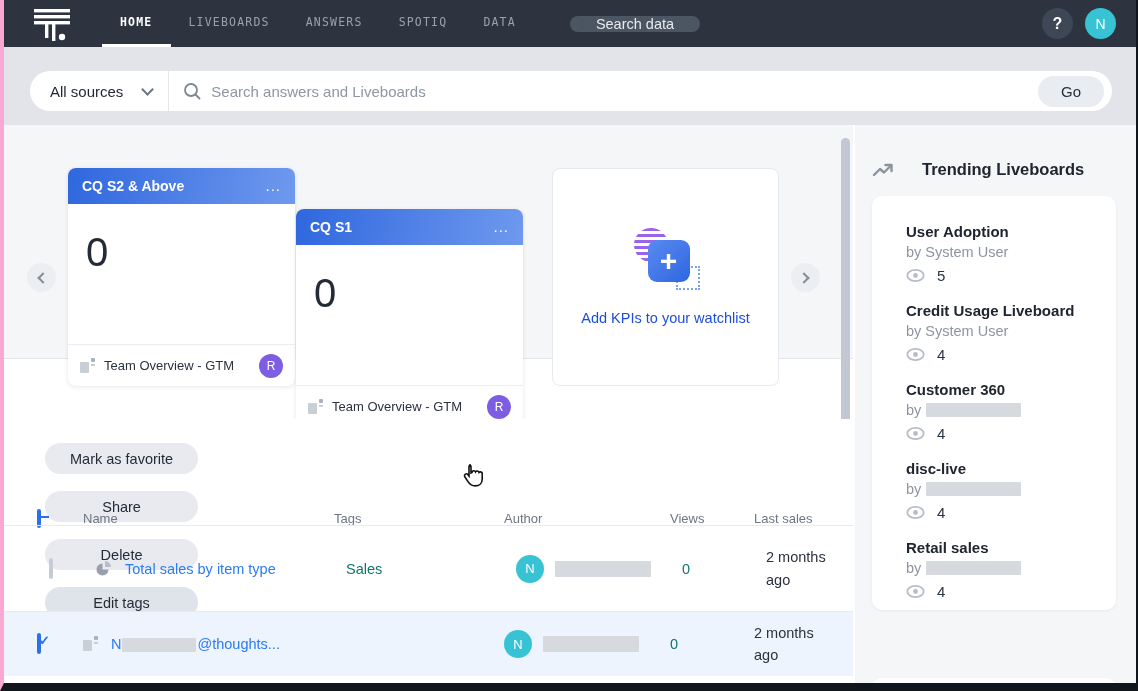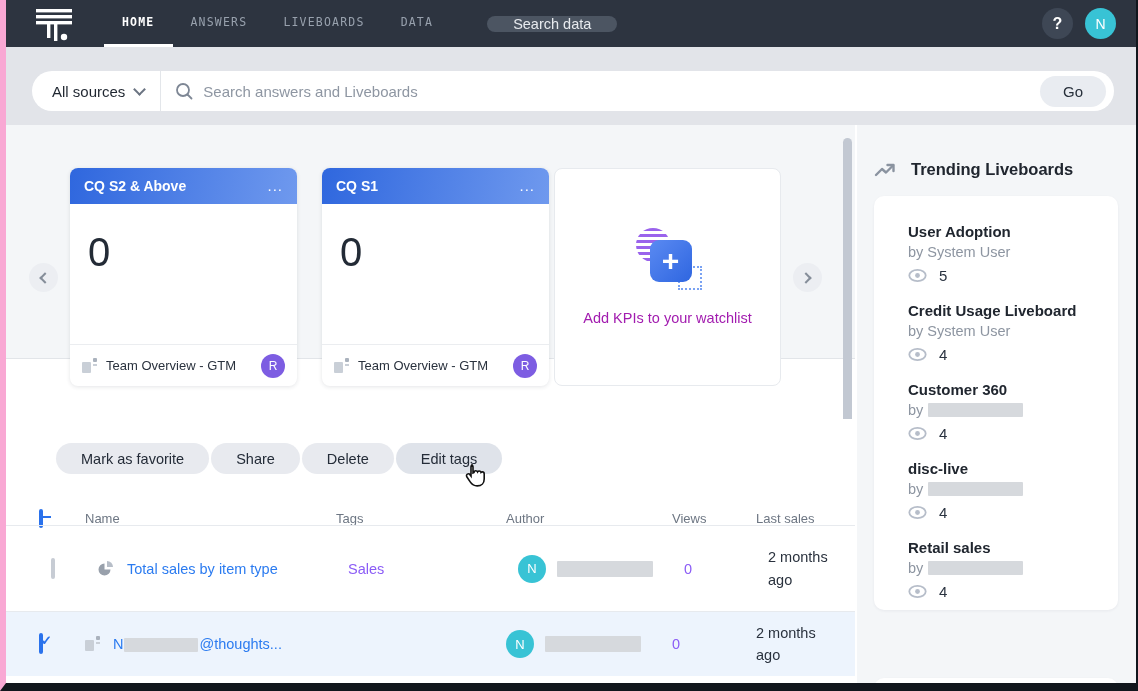--- a/index.html
+++ b/index.html
@@ -1,19 +1,19 @@
 <!DOCTYPE html>
 <html><head>
 <meta charset="utf-8">
 <style>
   * { margin:0; padding:0; box-sizing:border-box; }
   html,body { width:1138px; height:691px; }
   body { font-family:"Liberation Sans", sans-serif; background:#0f141b; }
   .screen { position:relative; width:1138px; height:691px; overflow:hidden;
-            border-left:6px solid #f9a8d4; border-right:2px solid #11161d; border-bottom:8px solid #11161d;
+            border-left:4px solid #f9a8d4; border-right:2px solid #11161d; border-bottom:8px solid #11161d;
             background:#ffffff; }
 
   
   .navbar { position:absolute; left:0; top:0; right:0; height:47px; background:#2d3440;
             display:flex; align-items:center; }
   .logo { width:46px; height:36px; margin:0 26px 0 26px; display:flex; align-items:center; }
   .tabs { display:flex; height:47px; }
   .tab { display:flex; align-items:center; height:47px; padding:0 18px;
          font-family:"DejaVu Sans Mono", monospace; font-size:11.5px; letter-spacing:1.2px;
          color:#98a1ad; cursor:pointer; border-bottom:3px solid transparent; }
@@ -24,38 +24,38 @@
   .help-circle { width:31px; height:31px; border-radius:50%; background:#3e4document; background:#3e4755;
                  color:#ffffff; font-size:16px; font-weight:bold; display:flex; align-items:center;
                  justify-content:center; cursor:pointer; }
   .avatar-n { width:31px; height:31px; border-radius:50%; background:#38c3d5; color:#ffffff;
               font-size:14px; display:flex; align-items:center; justify-content:center; cursor:pointer; }
 
   
   .search-band { position:absolute; left:0; top:47px; right:0; height:78px; background:#e2e4e9; }
   .search-bar { position:absolute; left:26px; top:24px; width:1082px; height:40px; background:#ffffff;
                 border-radius:20px; display:flex; align-items:center; }
-  .src-select { display:flex; align-items:center; gap:10px; padding:0 16px 0 20px; font-size:15px;
+  .src-select { display:flex; align-items:center; gap:20px; padding:0 16px 0 20px; font-size:15px;
                 color:#1f2630; cursor:pointer; white-space:nowrap; }
   .chev-down { width:9px; height:9px; border-right:2px solid #6b7482; border-bottom:2px solid #6b7482;
                transform:rotate(45deg); margin-top:-4px; }
   .v-div { width:1px; height:40px; background:#e3e6ea; }
   .mag { margin:0 10px 0 14px; }
   .search-input { flex:1; border:none; outline:none; font-size:15px; color:#1f2630;
                   font-family:"Liberation Sans", sans-serif; background:transparent; }
   .search-input::placeholder { color:#8e96a2; }
   .go-btn { margin-right:8px; background:#e9ecf1; border:none; border-radius:16px; padding:7px 23px;
             font-size:15px; color:#272f3a; cursor:pointer; font-family:"Liberation Sans", sans-serif; }
 
   
   .kpi-zone { position:absolute; left:0; top:125px; width:849px; height:234px; background:#f4f6f8;
               border-bottom:1px solid #e2e5e9; }
   .kpi-card { position:absolute; top:43px; width:227px; height:218px; background:#ffffff;
               border-radius:8px; box-shadow:0 1px 4px rgba(30,40,60,.12); cursor:pointer; }
-  .kpi-card.c1 { left:64px; } .kpi-card.c2 { left:316px; }
+  .kpi-card.c1 { left:64px; } .kpi-card.c2 { left:292px;margin-top:41px; }
   .kpi-head { height:36px; border-radius:8px 8px 0 0; background:linear-gradient(100deg,#2f67de,#6f99ee);
               display:flex; align-items:center; padding:0 14px; }
   .kpi-title { color:#ffffff; font-size:14px; font-weight:bold; flex:1; }
   .kpi-menu { color:#ffffff; font-size:15px; letter-spacing:1px; cursor:pointer; line-height:10px; }
   .kpi-value { font-size:40px; font-weight:500; color:#232b36; margin:26px 0 0 18px; }
   .kpi-foot { position:absolute; left:0; right:0; bottom:0; height:42px; border-top:1px solid #ebedf0;
               display:flex; align-items:center; padding:0 12px; gap:9px; }
   .kpi-foot-title { font-size:13px; color:#2a323e; font-weight:500; flex:1; }
   .avatar-r { width:24px; height:24px; border-radius:50%; background:#7d5de2; color:#fff; font-size:12px;
               display:flex; align-items:center; justify-content:center; }
@@ -67,35 +67,35 @@
   .add-card { position:absolute; left:548px; top:43px; width:227px; height:218px; background:#ffffff;
               border:1px solid #e7eaee; border-radius:8px; display:flex; flex-direction:column;
               align-items:center; justify-content:center; cursor:pointer; }
   .add-art { position:relative; width:64px; height:64px; margin-bottom:18px; }
   .add-dots { position:absolute; left:0; top:0; width:34px; height:34px; border-radius:50%;
               background:repeating-linear-gradient(180deg,#9a63ec 0 3px,rgba(154,99,236,0) 3px 6px); }
   .add-sq { position:absolute; left:14px; top:12px; width:42px; height:42px; border-radius:9px;
             background:linear-gradient(135deg,#5a8af2,#2f66e0); display:flex; align-items:center; justify-content:center; }
   .add-plus { color:#fff; font-size:30px; font-weight:bold; line-height:28px; }
   .add-dotted { position:absolute; left:42px; top:38px; width:24px; height:24px; border:2px dotted #7aa2f2; }
-  .add-label { font-size:14.5px; color:#a21caf; }
+  .add-label { font-size:14.5px; color:#1d4ed8; }
 
   .car-btn { position:absolute; width:29px; height:29px; border-radius:50%; background:#eceef2;
              display:flex; align-items:center; justify-content:center; cursor:pointer; }
   .car-left { left:23px; top:138px; } .car-right { left:787px; top:138px; }
   .car-chev { width:8px; height:8px; border-right:2px solid #858d99; border-bottom:2px solid #858d99; }
   .car-left .car-chev { transform:rotate(135deg); margin-left:3px; }
   .car-right .car-chev { transform:rotate(-45deg); margin-right:3px; }
 
   .scroll-thumb { position:absolute; left:837px; top:138px; width:9px; height:360px;
                   background:#c2c8d2; border-radius:5px; cursor:grab; }
 
   
   .table-zone { position:absolute; left:0; top:419px; width:849px; bottom:0; background:#ffffff; }
-  .actions { position:absolute; left:50px; top:24px; display:flex; gap:2px; }
+  .actions { position:absolute; left:41px; top:24px; display:flex; gap:17px;flex-direction:column; }
   .pill-btn { background:#e8eaef; border:none; border-radius:16px; height:31px; padding:0 25px;
               font-size:14.5px; color:#242c38; cursor:pointer; font-family:"Liberation Sans", sans-serif; }
   .pill-btn.hovered { background:#dfe3ea; }
   .cursor { position:absolute; left:456px; top:44px; z-index:5; pointer-events:none; }
 
   .grid-row { display:grid; grid-template-columns:46px 251px 170px 166px 84px 1fr;
               align-items:center; padding-left:33px; }
   .thead { position:absolute; left:0; right:0; top:86px; height:26px; font-size:13px; color:#6d7683; }
   .thead-rule { position:absolute; left:0; right:0; top:106px; height:1px; background:#e7eaee; }
   .row1 { position:absolute; left:12px; right:0; top:107px; height:85px; }
@@ -105,32 +105,32 @@
   .cb { width:16px; height:16px; border-radius:3px; background:#fff; cursor:pointer; position:relative; }
   .cb.plain { border:2px solid #c7ccd4; }
   .cb.ind   { border:2px solid #2a72ec; }
   .cb.ind::after { content:""; position:absolute; left:2px; top:5px; width:8px; height:2px; background:#2a72ec; }
   .cb.checked { border:2px solid #2a72ec; }
   .cb.checked::after { content:"\2713"; position:absolute; left:0px; top:-2px; color:#2a72ec;
                        font-size:13px; font-weight:bold; }
 
   .name-cell { display:flex; align-items:center; gap:13px; }
   .link { color:#2b7bf0; font-size:14.5px; font-weight:500; cursor:pointer; white-space:nowrap; }
-  .cell-text { font-size:14.5px; color:#8b5cf6; }
+  .cell-text { font-size:14.5px; color:#0f766e; }
   .author-cell { display:flex; align-items:center; gap:11px; }
   .avatar-n-sm { width:28px; height:28px; border-radius:50%; background:#38c3d5; color:#fff; font-size:13px;
                  display:flex; align-items:center; justify-content:center; flex:0 0 28px; }
   .redact { background:#d6d9dd; border-radius:1px; display:inline-block; }
   .redact.author { width:96px; height:16px; }
   .redact.name2 { width:74px; height:14px; margin:0 1px; vertical-align:middle; }
   .lastv { font-size:14.5px; color:#2a323e; line-height:1.55; max-width:72px; }
 
   
   .sidebar { position:absolute; left:851px; top:125px; right:0; bottom:0; background:#f4f6f8; }
-  .side-head { position:absolute; left:17px; display:flex; align-items:center; gap:15px; }
+  .side-head { position:absolute; left:17px; display:flex; align-items:center; gap:28px; }
   .side-head .t { font-size:16.5px; font-weight:bold; color:#20262f; }
   .sh1 { top:35px; } .sh2 { top:518px; }
   .side-card { position:absolute; left:17px; top:71px; width:244px; height:414px; background:#ffffff;
                border-radius:10px; box-shadow:0 1px 3px rgba(30,40,60,.06); padding:27px 0 0 34px; }
   .side-card2 { position:absolute; left:17px; top:553px; width:244px; height:60px; background:#ffffff;
                 border-radius:10px; box-shadow:0 1px 3px rgba(30,40,60,.06); }
   .t-item { margin-bottom:18px; }
   .t-title { font-size:15px; font-weight:bold; color:#20262f; cursor:pointer; margin-bottom:4px; }
   .t-by { font-size:14.5px; color:#8d95a1; margin-bottom:7px; display:flex; align-items:center; gap:5px; }
   .t-views { display:flex; align-items:center; gap:12px; font-size:15px; color:#2a3340; }
@@ -149,22 +149,23 @@
         <rect x="4" y="3" width="36" height="3.4" fill="#fff"></rect>
         <rect x="4" y="9" width="36" height="3.4" fill="#fff"></rect>
         <rect x="4" y="15" width="36" height="3.4" fill="#fff"></rect>
         <rect x="15" y="18" width="3.4" height="14" fill="#fff"></rect>
         <rect x="22" y="18" width="3.4" height="17" fill="#fff"></rect>
         <circle cx="32" cy="31" r="3.2" fill="#fff"></circle>
       </svg>
     </div>
     <div class="tabs">
       <div class="tab active">HOME</div>
+      <div class="tab">LIVEBOARDS</div>
       <div class="tab">ANSWERS</div>
-      <div class="tab">LIVEBOARDS</div>
+      <div class="tab">SPOTIQ</div>
       <div class="tab">DATA</div>
     </div>
     <div class="nav-search-pill">Search data</div>
     <div class="nav-right">
       <div class="help-circle">?</div>
       <div class="avatar-n">N</div>
     </div>
   </div>
 
   <div class="search-band">

